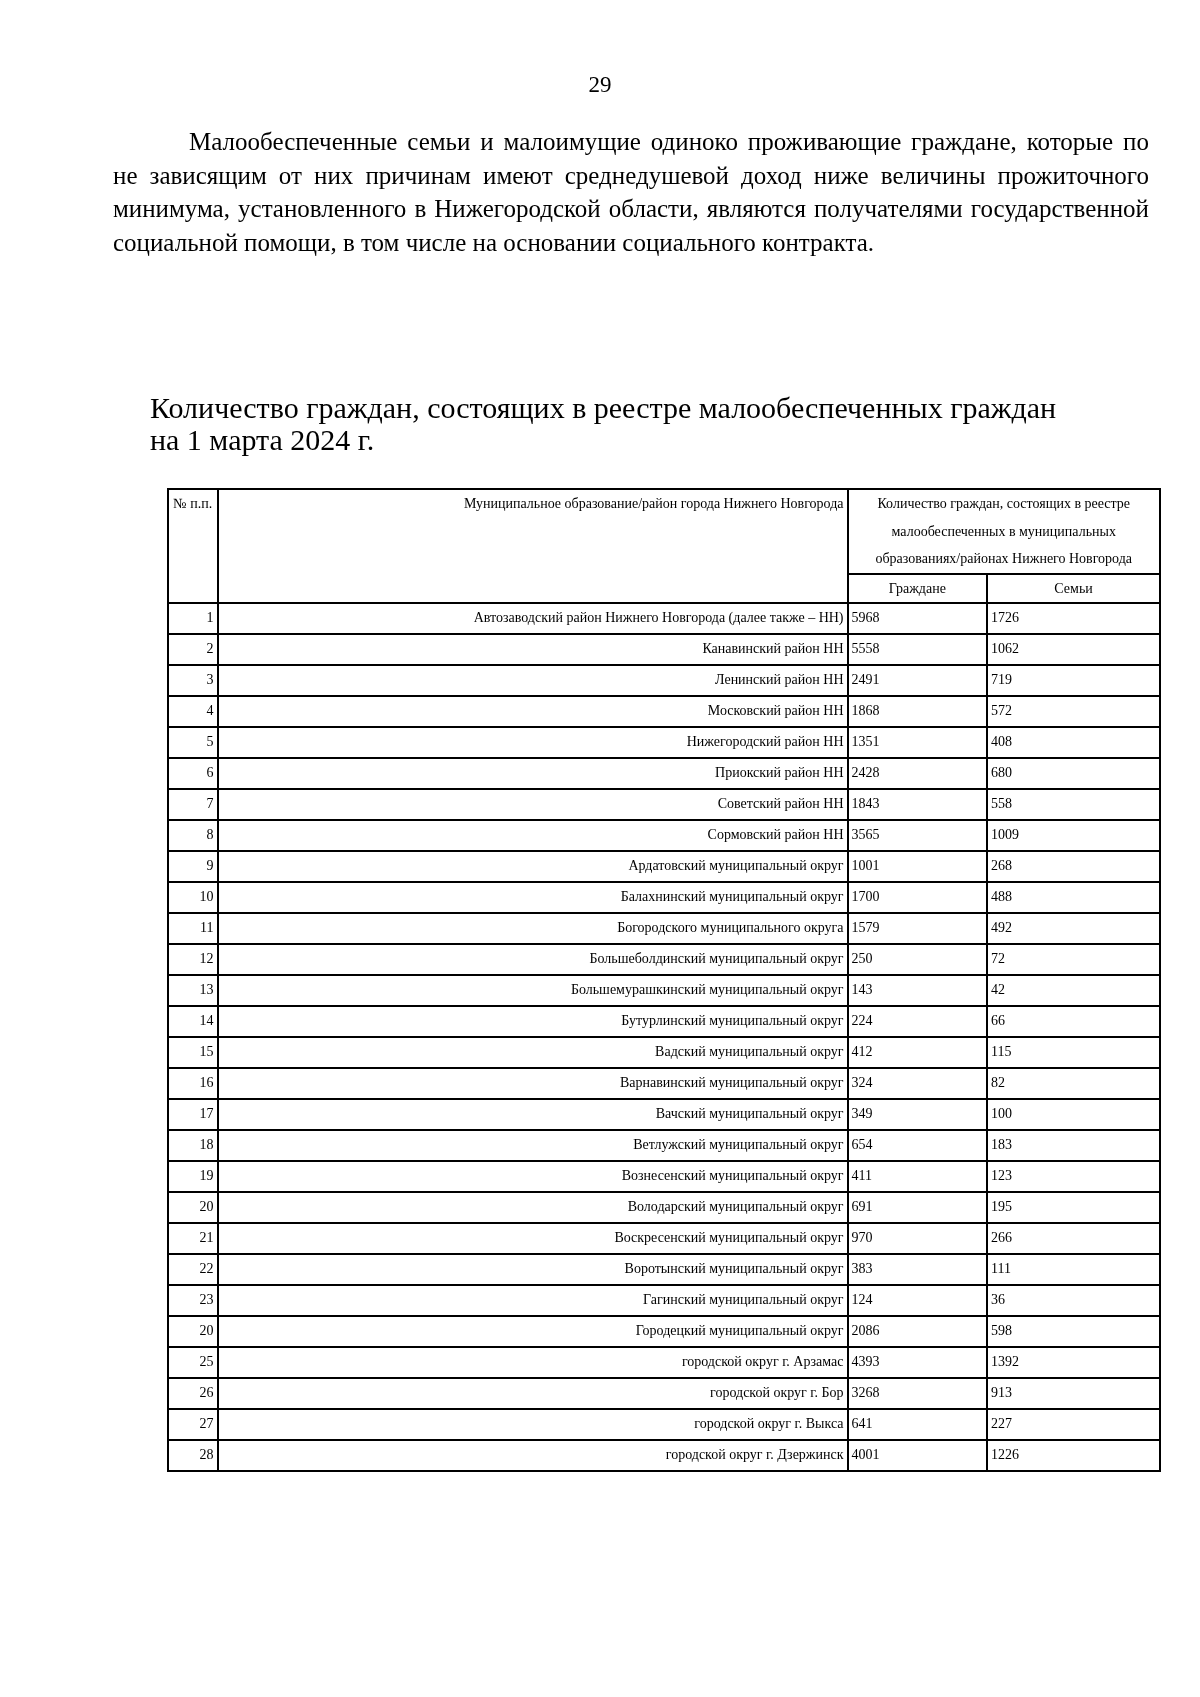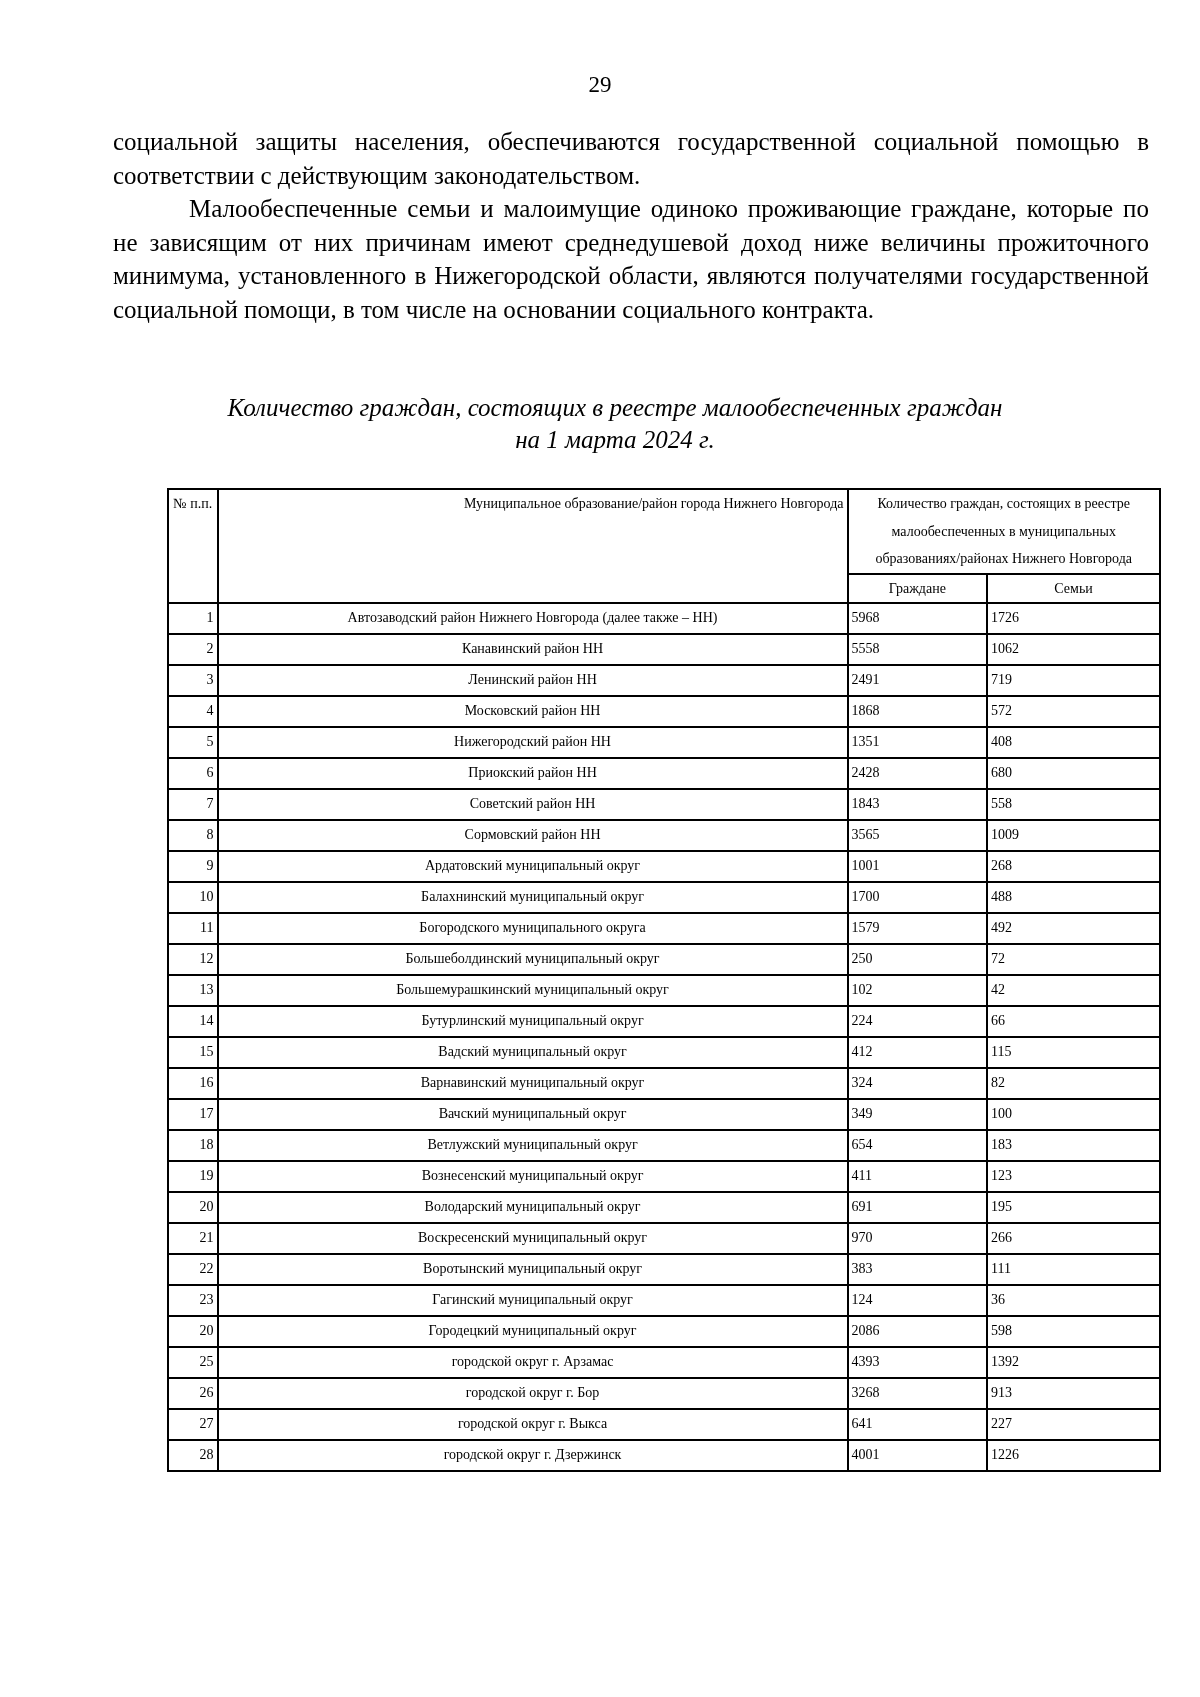--- a/index.html
+++ b/index.html
@@ -31,24 +31,22 @@
     margin: 0;
     text-align: justify;
     text-align-last: left;
   }
   .body-text p.indent { text-indent: 76px; }
   .table-title {
     position: absolute;
     top: 392px;
     left: 150px;
     width: 930px;
-    text-align: center;
-    font-size: 25px;
+    font-size: 30px;
     line-height: 32px;
-    font-style: italic;
   }
   table.registry {
     position: absolute;
     top: 488px;
     left: 167px;
     width: 994px;
     border-collapse: collapse;
     font-size: 14px;
     line-height: 27.5px;
   }
@@ -56,33 +54,32 @@
     border: 2px solid #000;
     padding: 0 3px;
     vertical-align: top;
     font-weight: normal;
   }
   th.col-no { width: 41px; text-align: center; }
   th.col-name { width: 615px; text-align: right; }
   th.col-group { text-align: center; }
   th.col-sub { text-align: center; }
   td.num { text-align: right; padding-right: 2px; }
-  td.name { text-align: center; margin-left: 24px; }
+  td.name { text-align: right; margin-left: 24px; }
   td.val { text-align: left; }
   td.c-citizens { width: 130px; }
   td.c-families { width: 163px; margin-top: 32px; }
   tr.data-row td { height: 29px; padding-top: 0; padding-bottom: 0; }
 </style>
 </head>
 <body>
 
 <div class="page-number">29</div>
 
 <div class="body-text">
-  <p>социальной защиты населения, обеспечиваются государственной социальной помощью в соответствии с действующим законодательством.</p>
   <p class="indent">Малообеспеченные семьи и малоимущие одиноко проживающие граждане, которые по не зависящим от них причинам имеют среднедушевой доход ниже величины прожиточного минимума, установленного в Нижегородской области, являются получателями государственной социальной помощи, в том числе на основании социального контракта.</p>
 </div>
 
 <div class="table-title">
   <div>Количество граждан, состоящих в реестре малообеспеченных граждан</div>
   <div>на 1 марта 2024 г.</div>
 </div>
 
 <table class="registry">
   <thead>
@@ -165,21 +162,21 @@
       </tr>
       <tr class="data-row">
         <td class="num">12</td>
         <td class="name">Большеболдинский муниципальный округ</td>
         <td class="val c-citizens">250</td>
         <td class="val c-families">72</td>
       </tr>
       <tr class="data-row">
         <td class="num">13</td>
         <td class="name">Большемурашкинский муниципальный округ</td>
-        <td class="val c-citizens">102</td>
+        <td class="val c-citizens">143</td>
         <td class="val c-families">42</td>
       </tr>
       <tr class="data-row">
         <td class="num">14</td>
         <td class="name">Бутурлинский муниципальный округ</td>
         <td class="val c-citizens">224</td>
         <td class="val c-families">66</td>
       </tr>
       <tr class="data-row">
         <td class="num">15</td>

